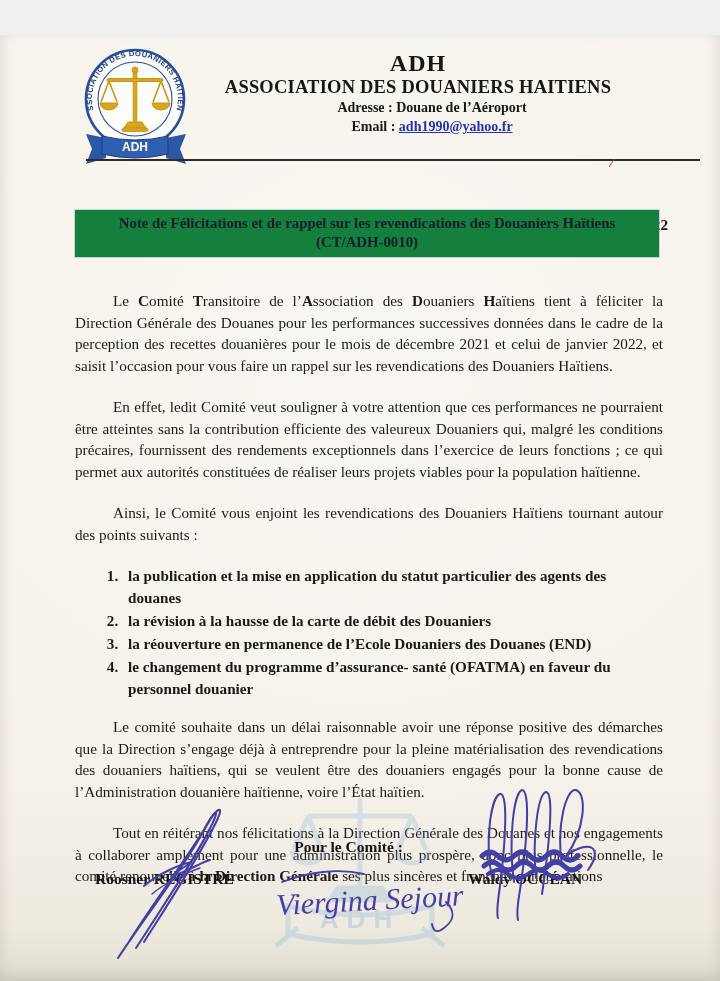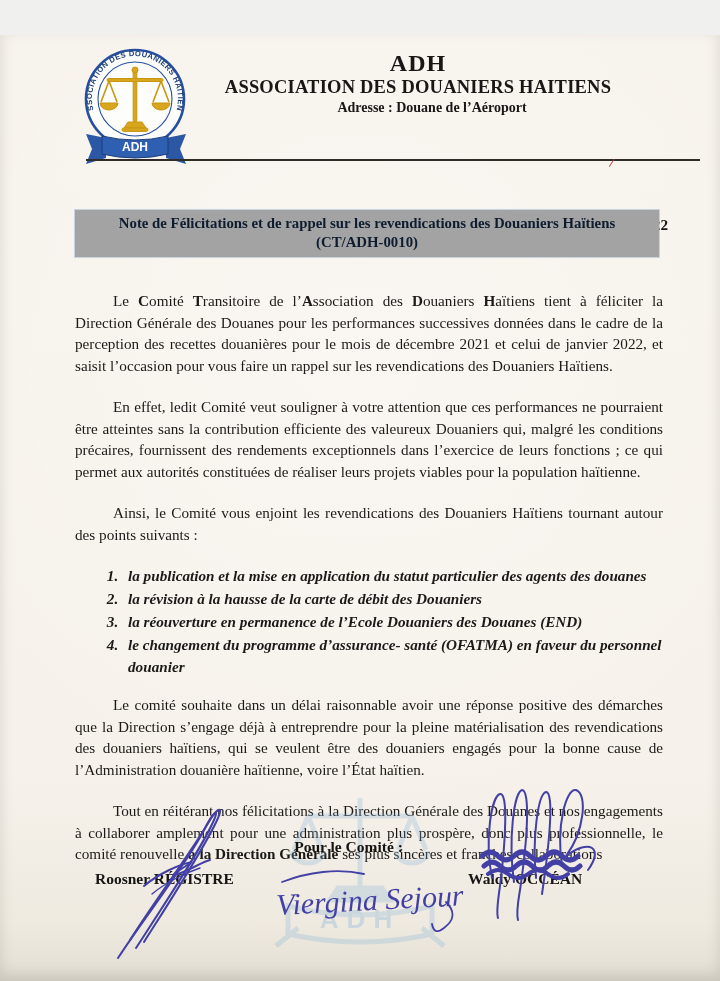--- a/index.html
+++ b/index.html
@@ -23,35 +23,35 @@
   .hdr{position:absolute;left:138px;right:22px;top:50px;text-align:center;color:#181716;}
   .hdr .short{font-size:24px;font-weight:bold;letter-spacing:1px;line-height:26px;}
   .hdr .org{font-size:18.5px;font-weight:bold;line-height:23px;letter-spacing:.2px;}
   .hdr .small{font-size:14px;font-weight:bold;line-height:18.5px;margin-left:28px;}
   .hdr a{color:#1f35b0;text-decoration:underline;font-weight:bold;}
   .rule{position:absolute;left:86px;right:20px;top:159px;border-top:2.6px solid #2e2b28;}
   .redtick{position:absolute;left:610px;top:155px;color:#c2322e;font-size:13px;transform:rotate(14deg);font-weight:bold;}
   .dateline{position:absolute;right:52px;top:176px;font-size:15.2px;font-weight:bold;color:#161514;margin-top:40px;}
   .band{
     position:absolute;left:75px;top:210px;width:572px;
-    background:#a3a3a3;color:#0e1c30;text-align:center;
+    background:#15803d;color:#0e1c30;text-align:center;
     font-size:14.8px;font-weight:bold;line-height:19px;padding:4px 6px 5px;
     box-shadow:0 0 0 1px rgba(110,150,190,.35);
   }
   
   .body{
     position:absolute;left:75px;right:57px;top:262px;
     font-size:15.2px;line-height:21.5px;color:#1b1a18;text-align:justify;
   }
   .body p.para{margin:0 0 20px;text-indent:38px;}
   .body p.para:first-child{margin-top:28px;}
   .b{font-weight:bold;}
   ol.demands{
     margin:12px 0 16px;padding-left:47px;
-    font-weight:bold;font-style:italic;line-height:22px;font-size:15.2px;
+    font-weight:bold;line-height:22px;font-size:15.2px;
     text-align:left;
   }
   ol.demands li{margin:0 0 1px;padding-left:6px;}
   
   .pour{position:absolute;left:0;right:40px;top:838px;text-align:center;font-weight:bold;font-size:15.5px;color:#141312;padding-left:17px;}
   .sig-name{position:absolute;font-weight:bold;font-size:15.5px;color:#161513;}
   .sig-left{left:95px;top:870px;}
   .sig-right{left:468px;top:870px;}
   .sig-center{left:275px;top:913px;width:180px;text-align:center;}
   .inksvg{position:absolute;pointer-events:none;}
@@ -91,20 +91,23 @@
       <path d="M110,88 L90,92 L90,112 L110,118 L104,103 Z" fill="#2b57a5"></path>
       <path d="M26,90 Q59,98 92,90 L92,108 Q59,116 26,108 Z" fill="#2f5fb0" stroke="#1c3f7c" stroke-width="1"></path>
       <text x="59" y="105" text-anchor="middle" font-size="12" font-weight="bold" fill="#ffffff" font-family="Liberation Sans, sans-serif">ADH</text>
     </g>
   </svg>
 
   <div class="hdr">
     <div class="short">ADH</div>
     <div class="org">ASSOCIATION DES DOUANIERS HAITIENS</div>
     <div class="small">Adresse : Douane de l’Aéroport</div>
+    <div class="small">
+      <span>Email : </span><a href="#">adh1990@yahoo.fr</a>
+    </div>
   </div>
 
   <div class="rule"></div>
   <div class="redtick">/</div>
 
   <div class="dateline">Port-au-Prince,  le vendredi 11 février 2022</div>
 
   <div class="band">
     <div>Note de Félicitations et de rappel sur les revendications des Douaniers Haïtiens</div>
     <div>(CT/ADH-0010)</div>

